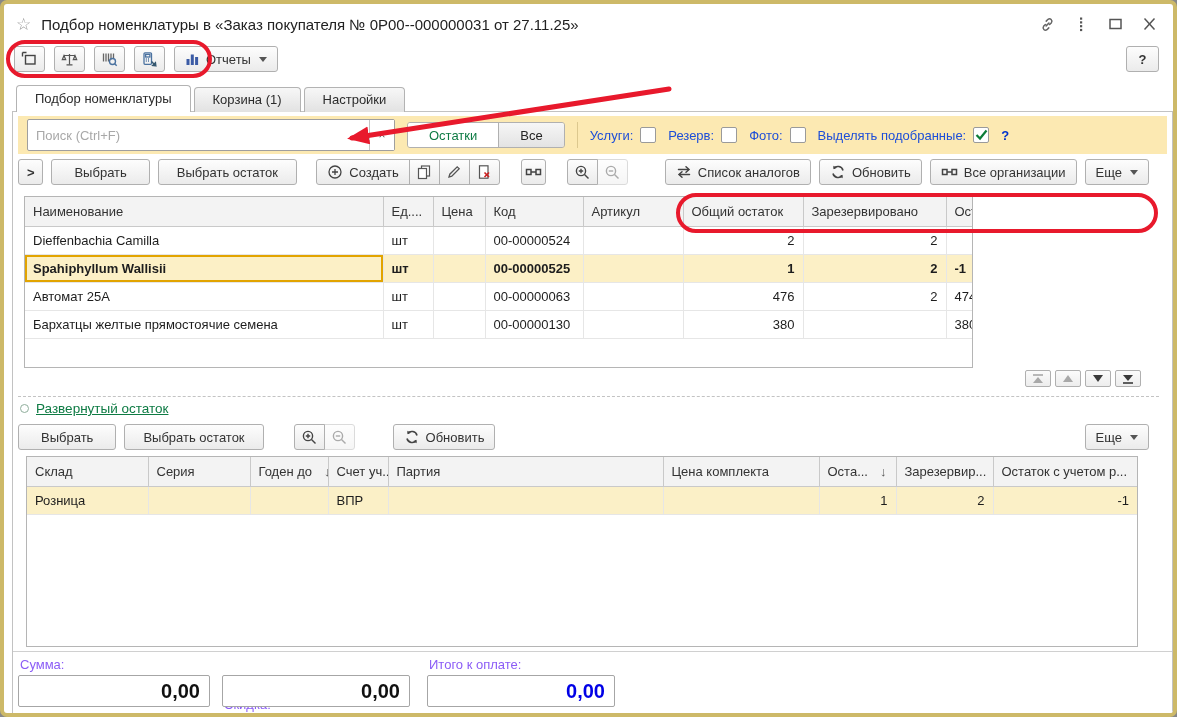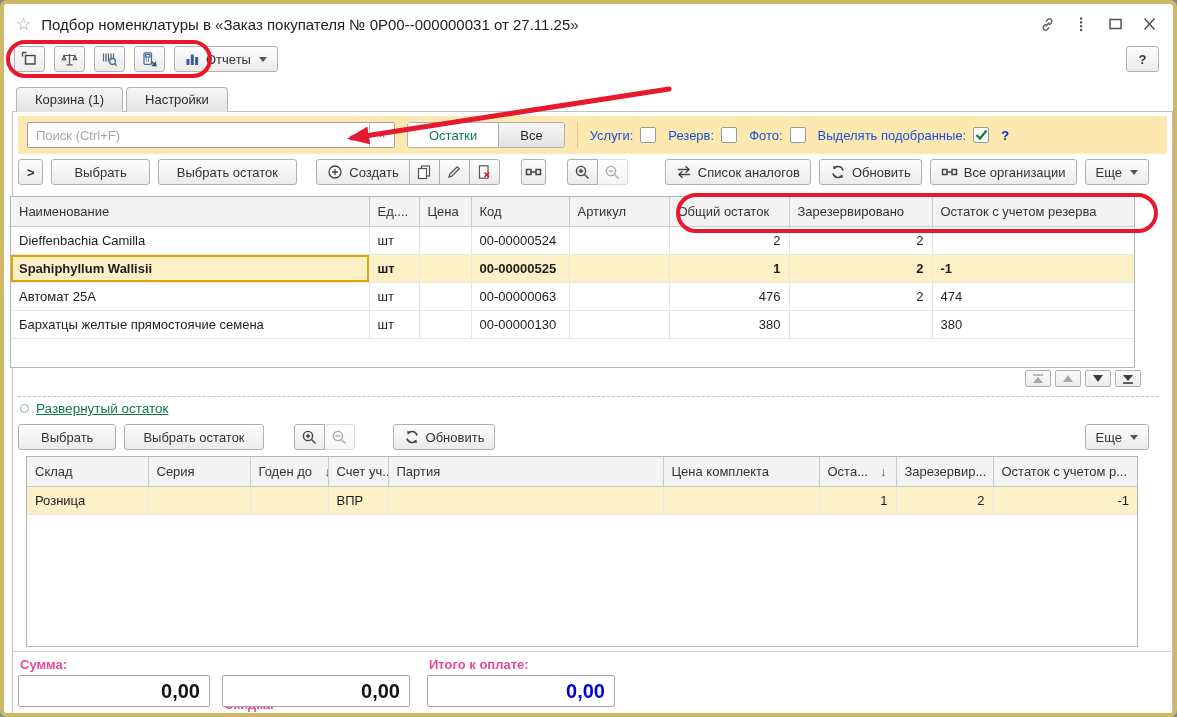--- a/index.html
+++ b/index.html
@@ -36,21 +36,21 @@
   
   .frame { position:absolute; left:8px; top:107px; width:1161px; height:605px; border:1px solid #c2c2c2; background:#fff; }
   .tabs { position:absolute; left:12px; top:81px; height:27px; display:flex; align-items:flex-end; z-index:3; }
   .tab { height:25px; line-height:24px; padding:0 18px; margin-right:3px; color:#2b2b2b;
     background:linear-gradient(#f7f7f7,#e2e2e2); border:1px solid #b3b3b3; border-bottom:none; border-radius:4px 4px 0 0; }
   .tab.active { height:27px; background:#fff; line-height:26px; }
 
   
   .filter { position:absolute; left:14px; top:112px; width:1149px; height:38px; background:#fce9b2;
     display:flex; align-items:center; padding:0 9px; gap:12px; z-index:2; }
-  .searchbox { display:flex; width:368px; height:26px; background:#fff; border:1px solid #9f9f9f; border-radius:2px; }
+  .searchbox { display:flex; width:368px; height:32px; background:#fff; border:1px solid #9f9f9f; border-radius:2px; }
   .searchbox input { flex:1; border:none; outline:none; padding:0 8px; font-size:13px; background:transparent; color:#333; }
   .searchbox input::placeholder { color:#a8a8a8; }
   .search-clear { width:25px; background:#fff; border:none; border-left:1px solid #c4c4c4; color:#555; font-size:12px; }
   .seg { display:flex; height:26px; border:1px solid #b0b0b0; border-radius:3px; overflow:hidden; }
   .seg-opt { padding:0 21px; display:flex; align-items:center; background:linear-gradient(#f6f6f6,#e3e3e3); border:none; color:#222; }
   .seg-opt.on { background:#fff; color:#0e7b44; border-right:1px solid #b0b0b0; }
   .vsep { width:1px; height:26px; background:#dcc88e; }
   .cb-row { display:flex; align-items:center; gap:7px; }
   .cb-label { color:#1d4ed8; }
   .cb { width:16px; height:16px; background:#fff; border:1px solid #9a9a9a; border-radius:2px;
@@ -86,21 +86,21 @@
     background:linear-gradient(#fbfbfb,#ededed); display:flex; align-items:center; justify-content:center; padding:0; }
 
   .splitter { position:absolute; left:14px; width:1141px; top:392px; border-top:1px dashed #c3c3c3; }
 
   .exp-link { position:absolute; left:16px; top:397px; display:flex; align-items:center; gap:7px;
     background:none; border:none; color:#0e7b44; font-size:13.5px; text-decoration:underline; }
   .exp-dot { width:9px; height:9px; border:1.5px solid #8fae9c; border-radius:50%; display:inline-block; }
 
   
   .footer-sep { position:absolute; left:9px; width:1159px; top:647px; border-top:1px solid #d0d0d0; }
-  .f-label { position:absolute; top:653px; font-weight:bold; color:#ec4899; }
+  .f-label { position:absolute; top:653px; font-weight:normal; color:#8b5cf6; }
   .f-input { position:absolute; top:671px; height:32px; border:1px solid #a6a6a6; border-radius:2px; background:#fff;
     text-align:right; padding:0 9px; font-size:20px; font-weight:bold; color:#111; font-family:"Liberation Sans", sans-serif; }
   .f-input.blue { color:#0000e6; }
 
   
   .ann { position:absolute; pointer-events:none; z-index:10; }
   .ann-oval { border:4px solid #e8192c; border-radius:20px; }
 
   svg.ic { display:block; }
 </style>
@@ -205,20 +205,21 @@
           </g>
         </svg>
       <span>Отчеты</span>
       <span class="caret"></span>
     </button>
   </div>
   <button class="help-btn">?</button>
 
   <div class="frame"></div>
   <div class="tabs">
+    <div class="tab active">Подбор номенклатуры</div>
     <div class="tab">Корзина (1)</div>
     <div class="tab">Настройки</div>
   </div>
 
   <div class="filter">
     <div class="searchbox">
       <input type="text" placeholder="Поиск (Ctrl+F)" style="">
       <button class="search-clear">×</button>
     </div>
     <div class="seg">
@@ -354,21 +355,21 @@
           </g>
         </svg>
       <span>Все организации</span>
     </button>
     <button class="btn more-btn">
       <span>Еще</span>
       <span class="caret"></span>
     </button>
   </div>
 
-  <div class="tbl-wrap" style="left:6px; top:192px; width:1125px; height:172px;">
+  <div class="tbl-wrap" style="left:20px; top:192px; width:949px; height:172px;">
     <table>
       <colgroup>
         <col style="width:358px">
           <col style="width:50px">
           <col style="width:52px">
           <col style="width:98px">
         <col style="width:100px">
           <col style="width:120px">
           <col style="width:143px">
           <col style="width:202px">

